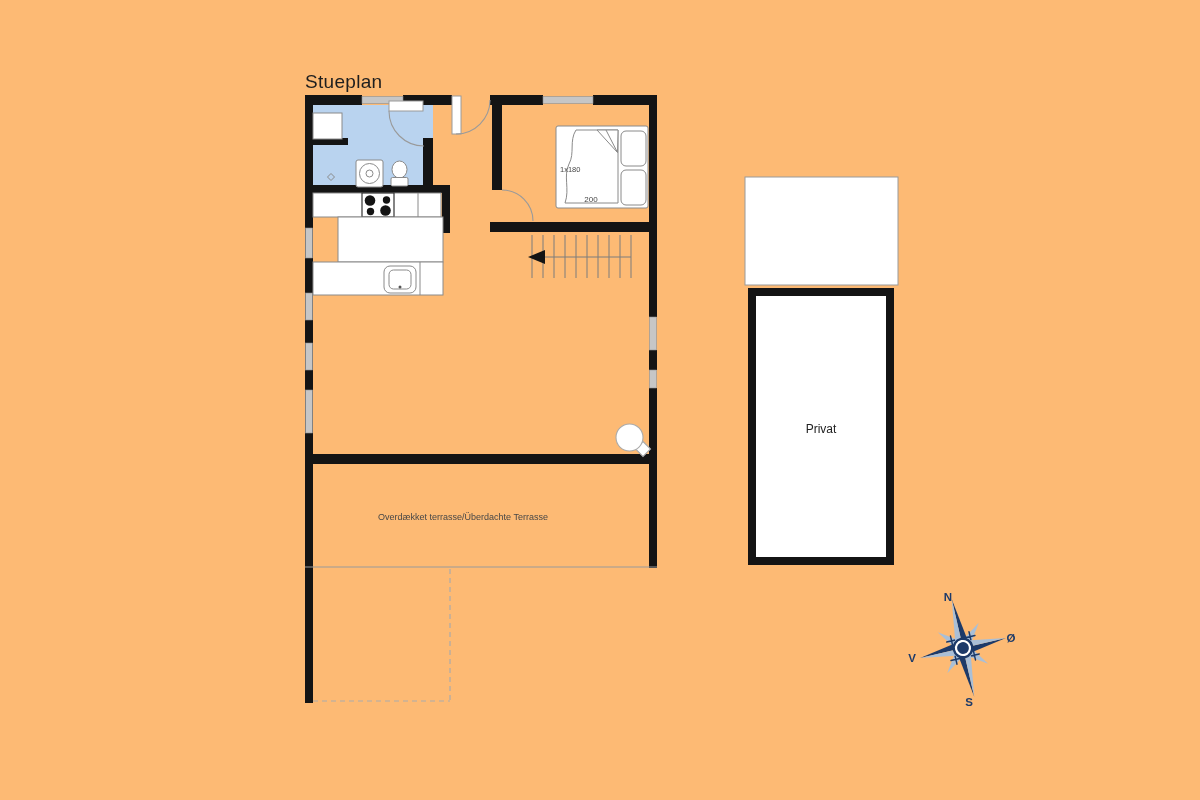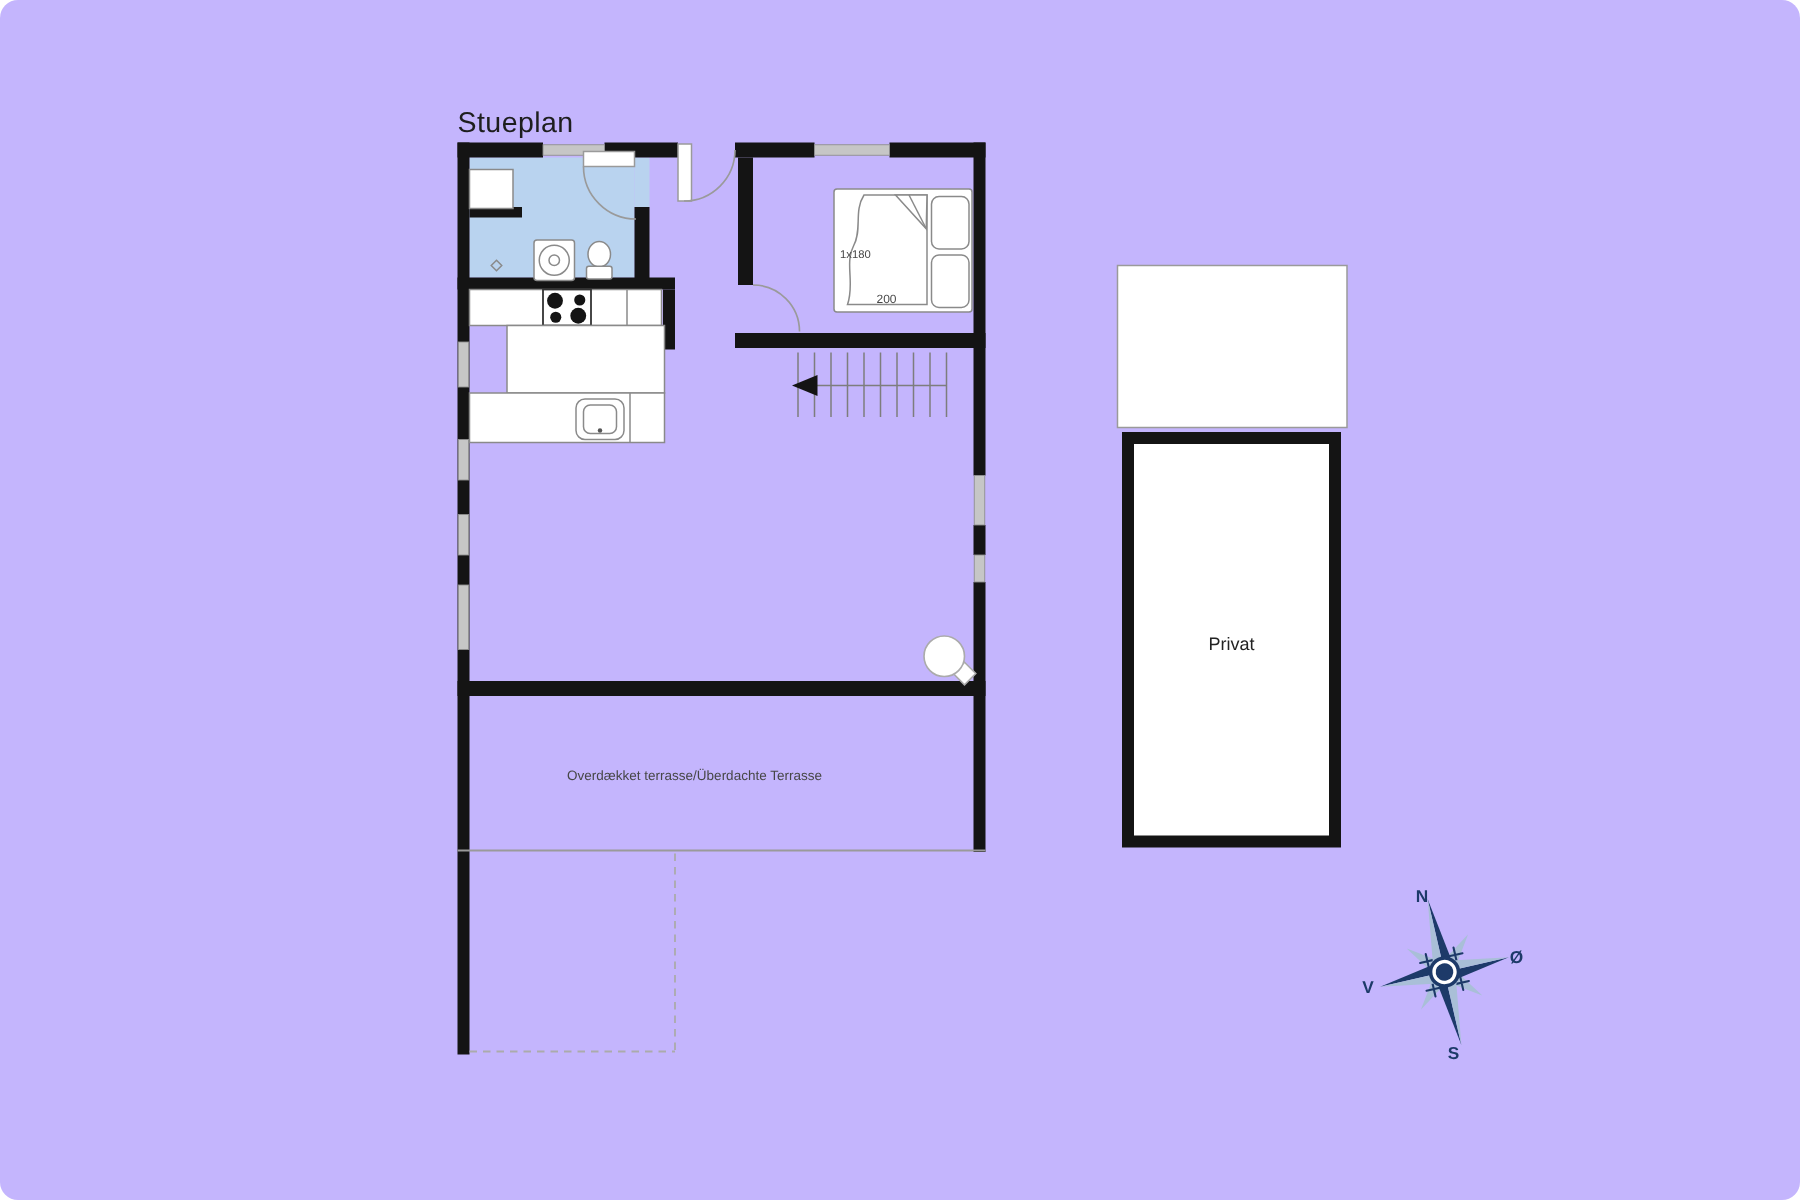--- a/index.html
+++ b/index.html
@@ -1,16 +1,16 @@
 <!DOCTYPE html>
 <html style="--wall: #141414; --window_fill: #c6c6c6; --bathroom_fill: #b9d3ef; --fixture_stroke: #8a8a8a; --compass_dark: #1d3a69; --compass_light: #a9bfd7;"><head>
 <meta charset="utf-8">
 <style>
   html,body{margin:0;padding:0;background:#ffffff;}
-  .canvas{position:relative;width:1200px;height:800px;background:#c4b5fd;overflow:hidden;border-radius:12px;}
+  .canvas{position:relative;width:1200px;height:800px;background:#fdba74;overflow:hidden;}
   svg{display:block;}
   svg text{font-family:"Liberation Sans","DejaVu Sans",sans-serif;fill:#333;}
   .wall{fill:var(--wall,#141414);}
   .win{fill:var(--window_fill,#c6c6c6);stroke:#8f8f8f;stroke-width:.6;}
   .bath{fill:var(--bathroom_fill,#b9d3ef);}
   .fix{fill:#fff;stroke:var(--fixture_stroke,#8a8a8a);stroke-width:1;}
   .thin{stroke:var(--fixture_stroke,#8a8a8a);stroke-width:1;fill:none;}
   .door{stroke:#9a9a9a;stroke-width:1.1;fill:none;}
   .leaf{fill:#fff;stroke:#9a9a9a;stroke-width:1;}
   .treads{stroke:#7d7d7d;stroke-width:1;fill:none;}

